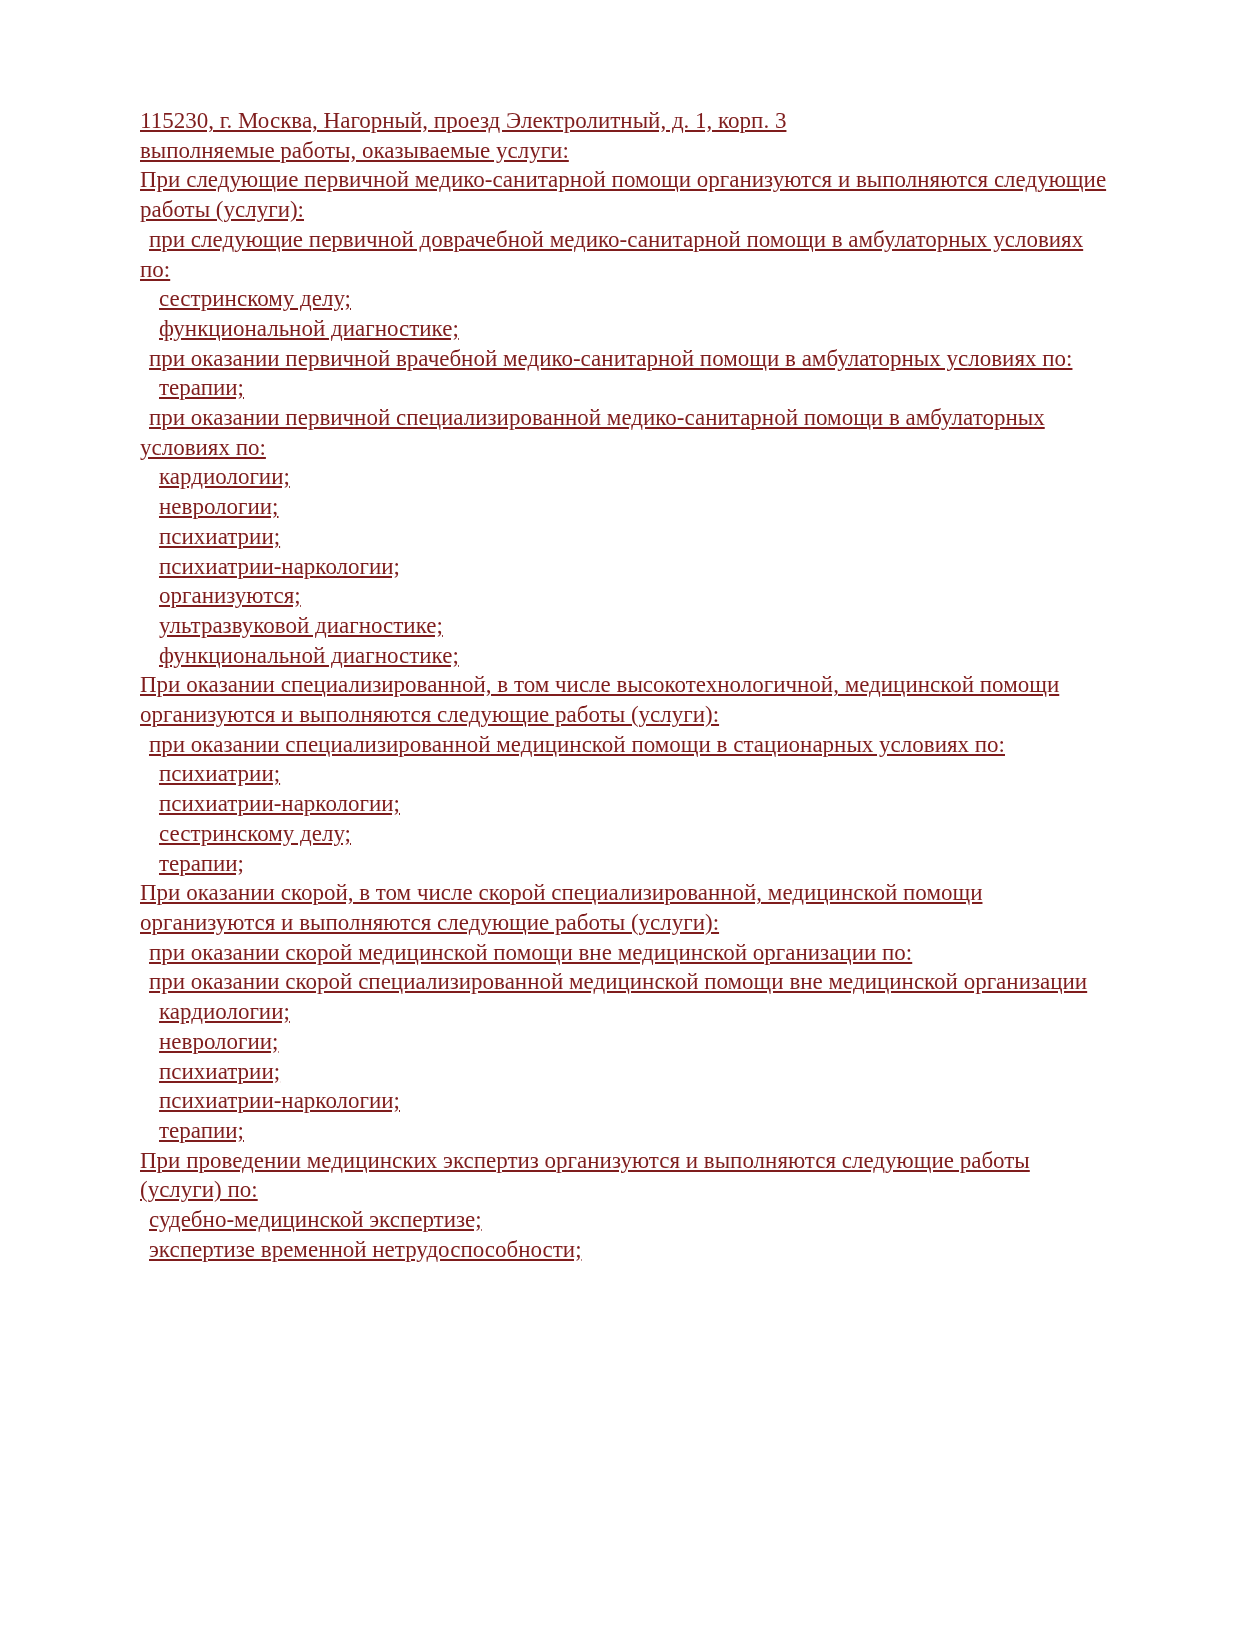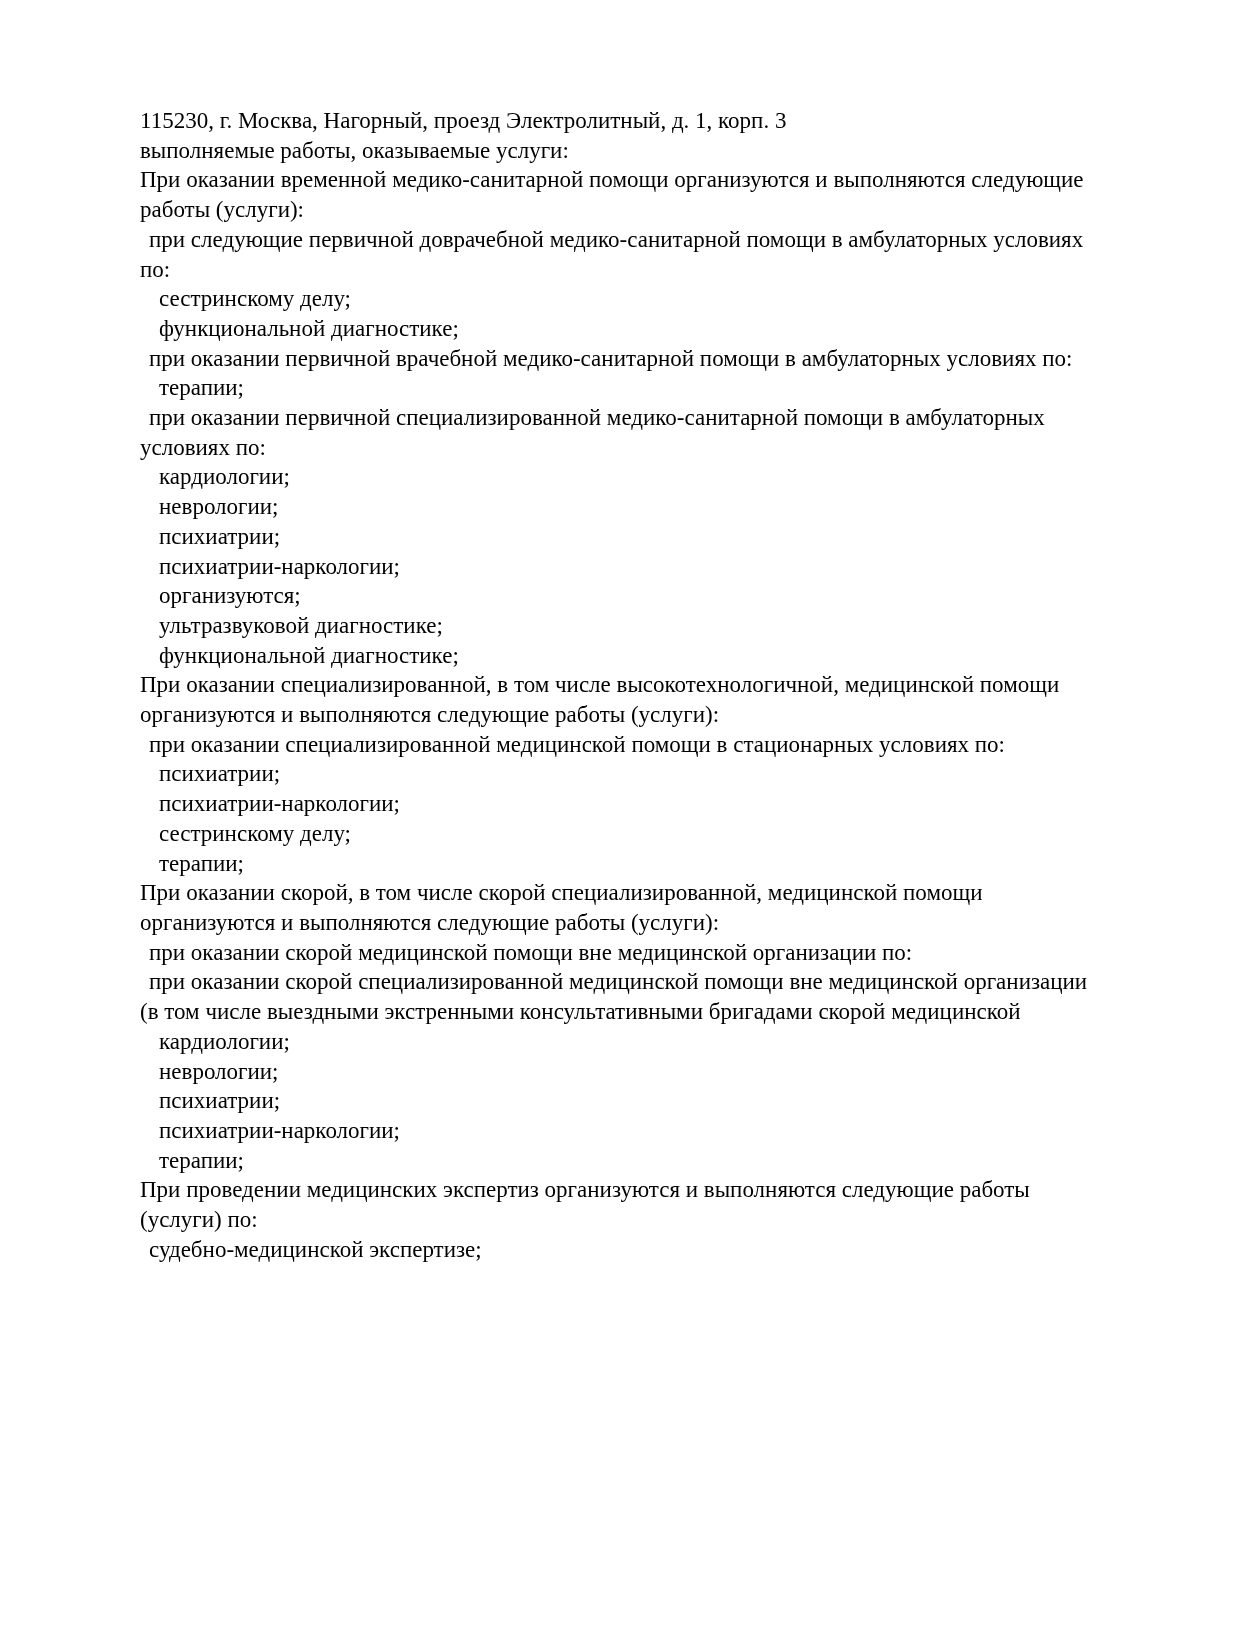--- a/index.html
+++ b/index.html
@@ -17,39 +17,40 @@
     position: relative;
     width: 1240px;
     height: 1650px;
     background: #ffffff;
   }
   .textblock {
     position: absolute;
     left: 140px;
     top: 106px;
     width: 1040px;
-    color: #000000;
+    color: #7f1d1d;
     font-size: 23px;
     line-height: 29.7px;
+    text-decoration: underline;
   }
   .line {
     white-space: pre;
   }
   .indent-0 { padding-left: 0; }
   .indent-1 { padding-left: 9px; }
   .indent-2 { padding-left: 19px; }
 </style>
 </head>
 <body>
 
 <div class="page">
   <div class="textblock">
       <div class="line indent-0">115230, г. Москва, Нагорный, проезд Электролитный, д. 1, корп. 3</div>
       <div class="line indent-0">выполняемые работы, оказываемые услуги:</div>
-      <div class="line indent-0">При оказании временной медико-санитарной помощи организуются и выполняются следующие</div>
+      <div class="line indent-0">При следующие первичной медико-санитарной помощи организуются и выполняются следующие</div>
       <div class="line indent-0">работы (услуги):</div>
       <div class="line indent-1">при следующие первичной доврачебной медико-санитарной помощи в амбулаторных условиях</div>
       <div class="line indent-0">по:</div>
       <div class="line indent-2">сестринскому делу;</div>
       <div class="line indent-2">функциональной диагностике;</div>
       <div class="line indent-1">при оказании первичной врачебной медико-санитарной помощи в амбулаторных условиях по:</div>
       <div class="line indent-2">терапии;</div>
       <div class="line indent-1">при оказании первичной специализированной медико-санитарной помощи в амбулаторных</div>
       <div class="line indent-0">условиях по:</div>
       <div class="line indent-2">кардиологии;</div>
@@ -63,23 +64,23 @@
       <div class="line indent-0">организуются и выполняются следующие работы (услуги):</div>
       <div class="line indent-1">при оказании специализированной медицинской помощи в стационарных условиях по:</div>
       <div class="line indent-2">психиатрии;</div>
       <div class="line indent-2">психиатрии-наркологии;</div>
       <div class="line indent-2">сестринскому делу;</div>
       <div class="line indent-2">терапии;</div>
       <div class="line indent-0">При оказании скорой, в том числе скорой специализированной, медицинской помощи</div>
       <div class="line indent-0">организуются и выполняются следующие работы (услуги):</div>
       <div class="line indent-1">при оказании скорой медицинской помощи вне медицинской организации по:</div>
       <div class="line indent-1">при оказании скорой специализированной медицинской помощи вне медицинской организации</div>
-      <div class="line indent-0">(в том числе выездными экстренными консультативными бригадами скорой медицинской</div>
       <div class="line indent-2">кардиологии;</div>
       <div class="line indent-2">неврологии;</div>
       <div class="line indent-2">психиатрии;</div>
       <div class="line indent-2">психиатрии-наркологии;</div>
       <div class="line indent-2">терапии;</div>
       <div class="line indent-0">При проведении медицинских экспертиз организуются и выполняются следующие работы</div>
       <div class="line indent-0">(услуги) по:</div>
       <div class="line indent-1">судебно-медицинской экспертизе;</div>
+      <div class="line indent-1">экспертизе временной нетрудоспособности;</div>
     </div>
 </div>
 
 </body></html>

